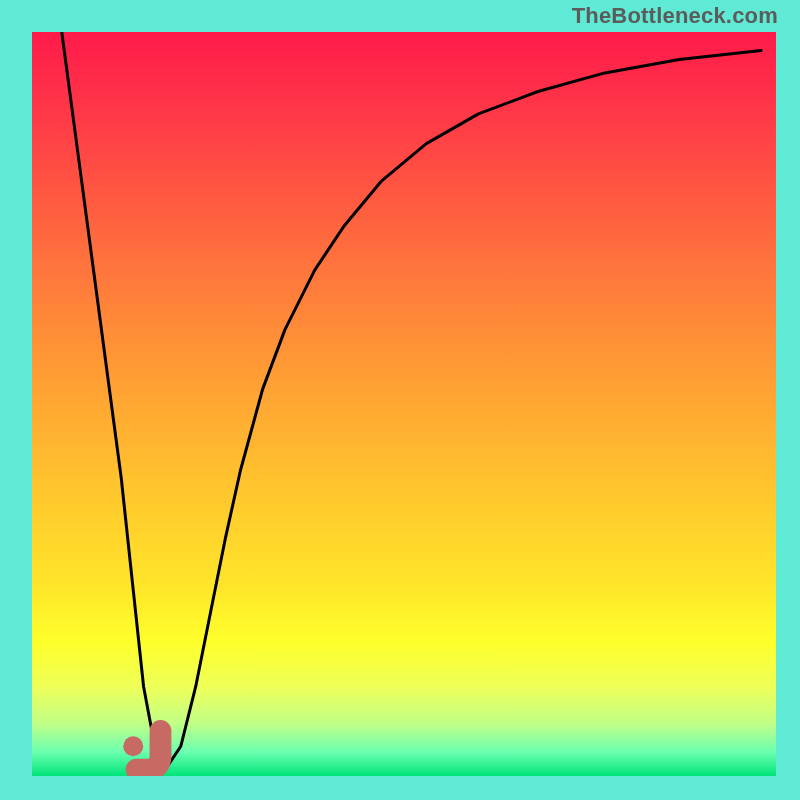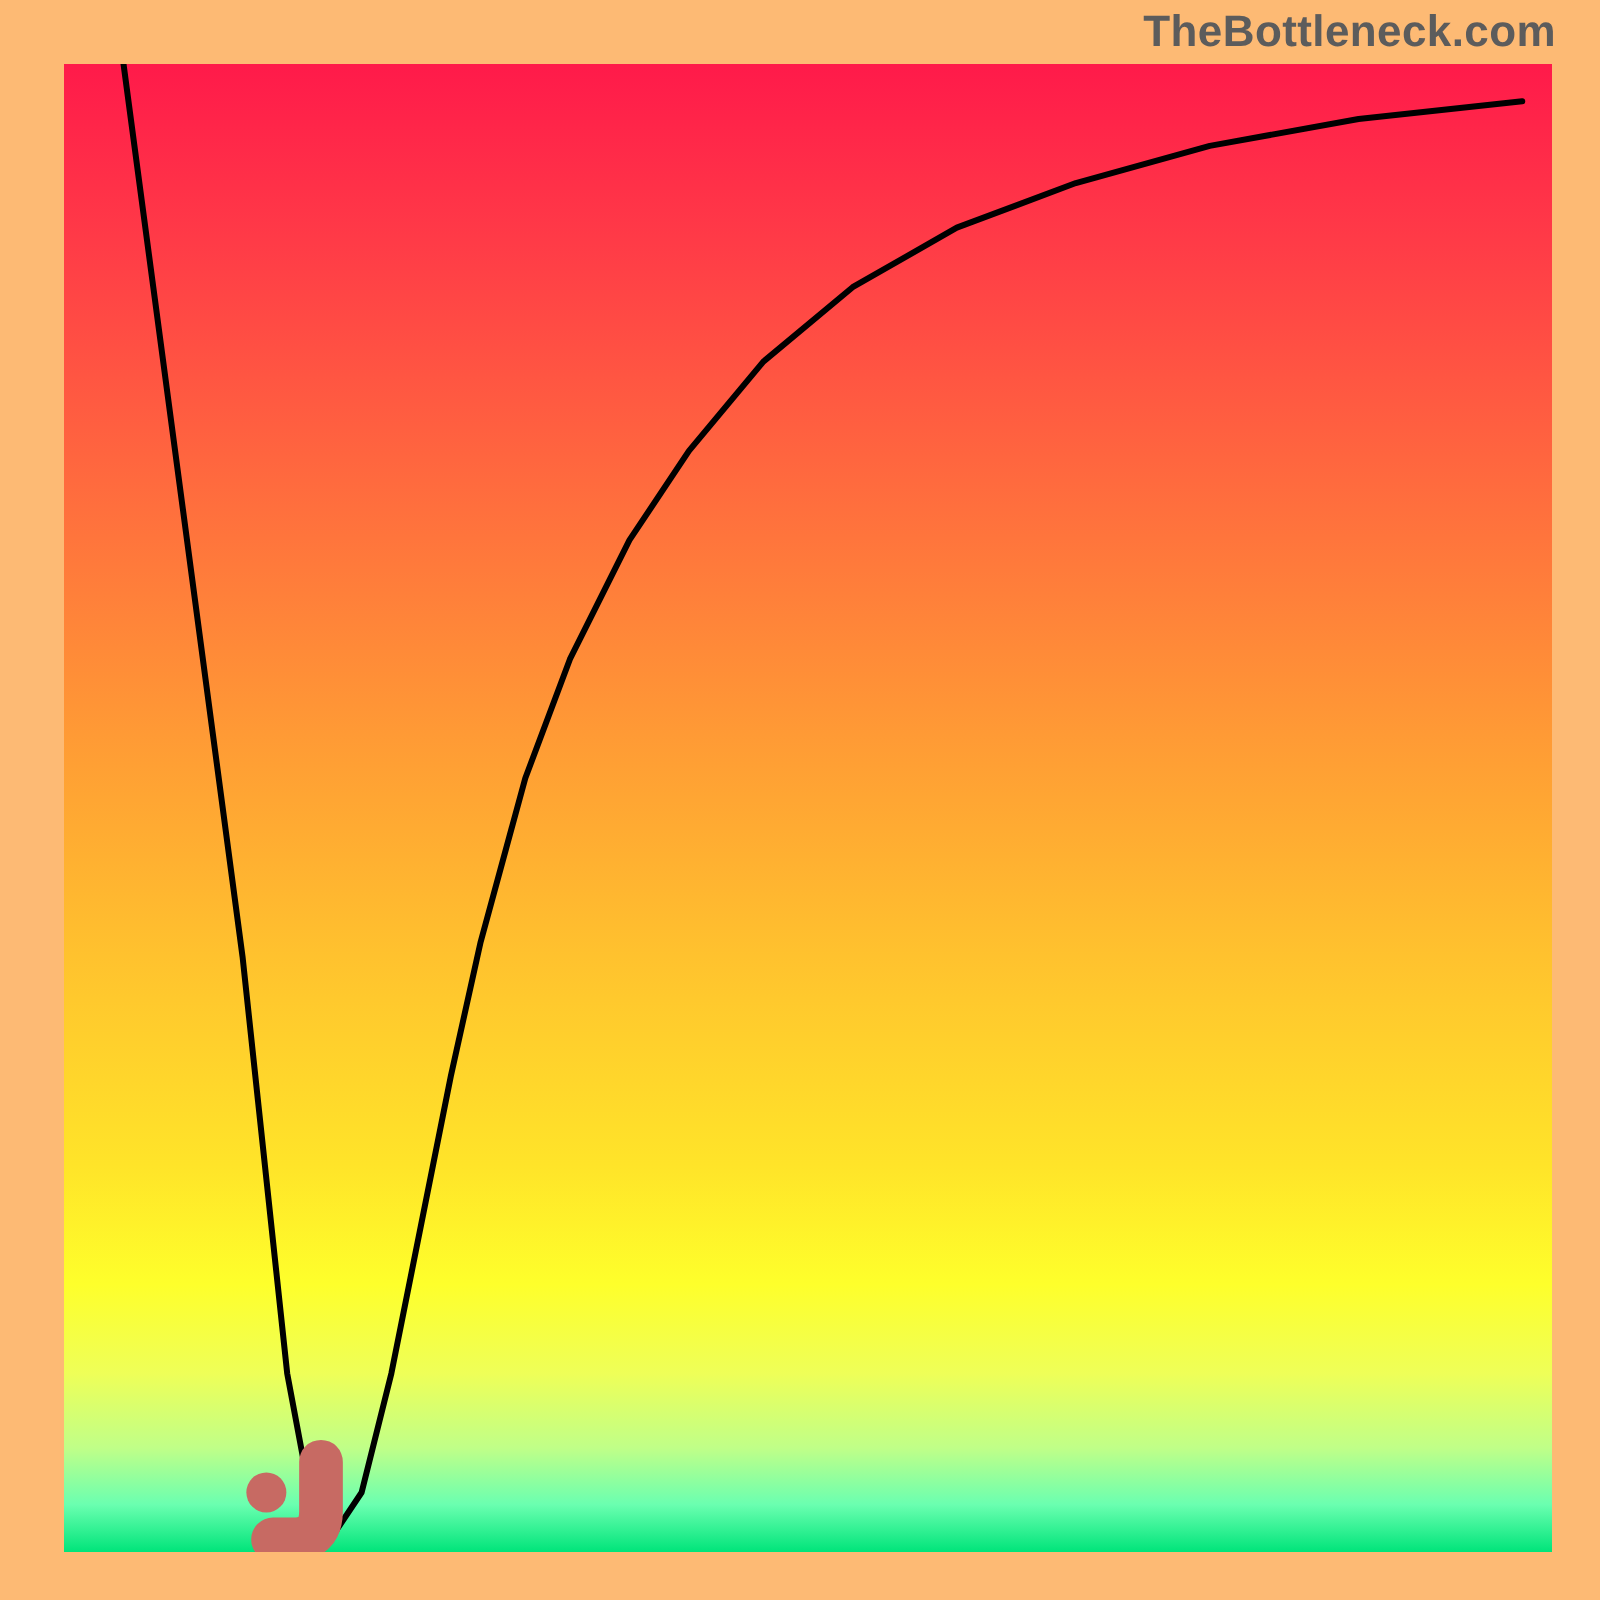--- a/index.html
+++ b/index.html
@@ -1,20 +1,20 @@
 <!DOCTYPE html>
 <html><head>
 <meta charset="utf-8">
 <style>
   * { margin: 0; padding: 0; box-sizing: border-box; }
   html, body { width: 800px; height: 800px; overflow: hidden; background: #000; }
   .frame {
     position: absolute;
     left: 0; top: 0; width: 800px; height: 800px;
-    background: #fdba74;
+    background: #5eead4;
   }
   .plot {
     position: absolute;
     left: 32px; top: 32px;
     width: 744px; height: 744px;
     overflow: hidden;
   }
   .watermark {
     position: absolute;
     top: 3px; right: 22px;

